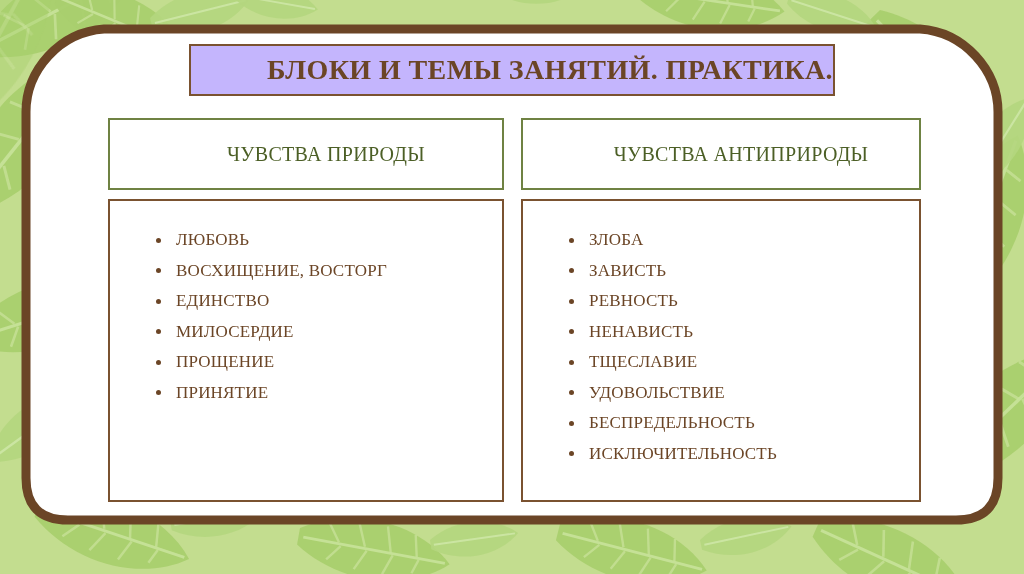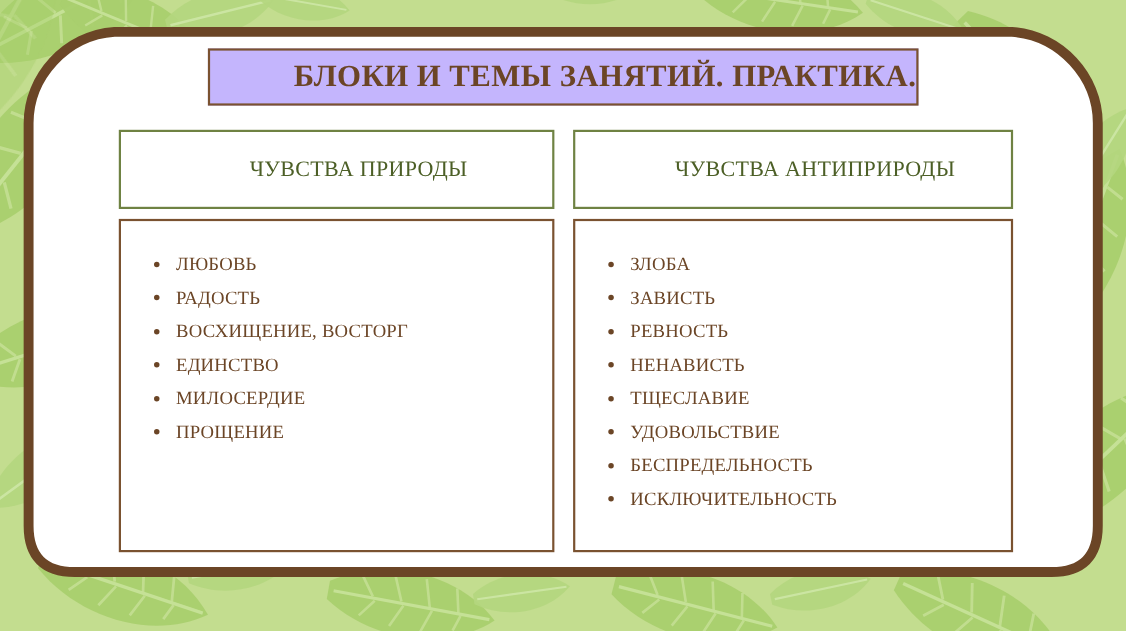--- a/index.html
+++ b/index.html
@@ -93,21 +93,21 @@
     margin-top:9px;
     height:303px;
     border:2px solid #7a5230;
     box-sizing:border-box;
     background:#ffffff;
     padding:24px 0 0 0;
   }
   .list-box ul{
     list-style:none;
     margin:0;
-    padding:0 0 0 28px;
+    padding:0 0 0 44px;
   }
   .list-box li{
     position:relative;
     color:#6b4526;
     font-size:17px;
     line-height:30.5px;
     padding-left:22px;
     white-space:nowrap;
     letter-spacing:0.2px;
   }
@@ -212,25 +212,25 @@
 
     <div class="columns">
 
       <div class="col col-left">
         <div class="head-box">
           <div class="head-text">ЧУВСТВА ПРИРОДЫ</div>
         </div>
         <div class="list-box">
           <ul>
             <li><span class="bullet"></span><span>ЛЮБОВЬ</span></li>
-            <li><span class="bullet"></span><span>РАДОСТЬ</span></li>
             <li><span class="bullet"></span><span>ВОСХИЩЕНИЕ, ВОСТОРГ</span></li>
             <li><span class="bullet"></span><span>ЕДИНСТВО</span></li>
             <li><span class="bullet"></span><span>МИЛОСЕРДИЕ</span></li>
             <li><span class="bullet"></span><span>ПРОЩЕНИЕ</span></li>
+            <li><span class="bullet"></span><span>ПРИНЯТИЕ</span></li>
           </ul>
         </div>
       </div>
 
       <div class="col col-right">
         <div class="head-box">
           <div class="head-text">ЧУВСТВА АНТИПРИРОДЫ</div>
         </div>
         <div class="list-box">
           <ul>

